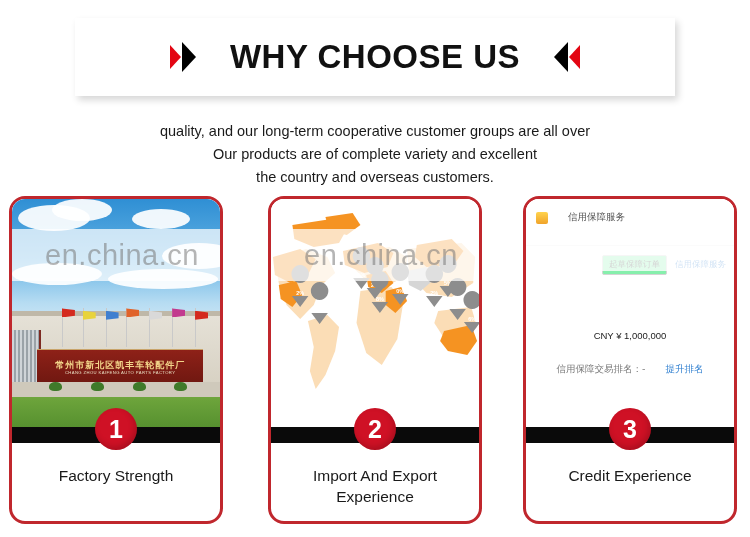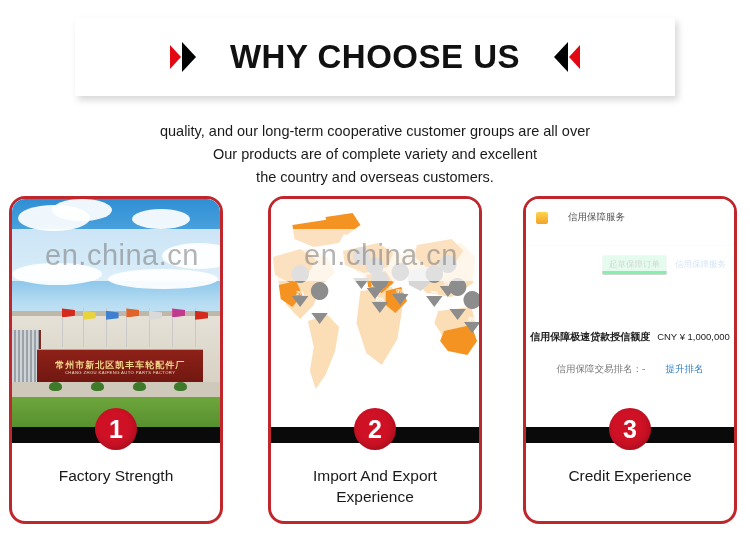--- a/index.html
+++ b/index.html
@@ -480,21 +480,20 @@
           <span class="ht">信用保障服务</span>
         </div>
         <div class="credit-divider"></div>
 
         <div class="credit-btns">
           <span class="btn-outline">起草保障订单</span>
           <span class="btn-link">信用保障服务</span>
         </div>
 
         <div class="credit-amount">
-          <span class="lbl">信用保障极速贷款授信额度</span>
           <span class="val">CNY ¥ 1,000,000</span>
         </div>
 
         <div class="credit-rank">
           <span class="lbl">信用保障交易排名：-</span>
           <span class="lnk">提升排名</span>
         </div>
 
         <div class="credit-haze"></div>
       </div>

